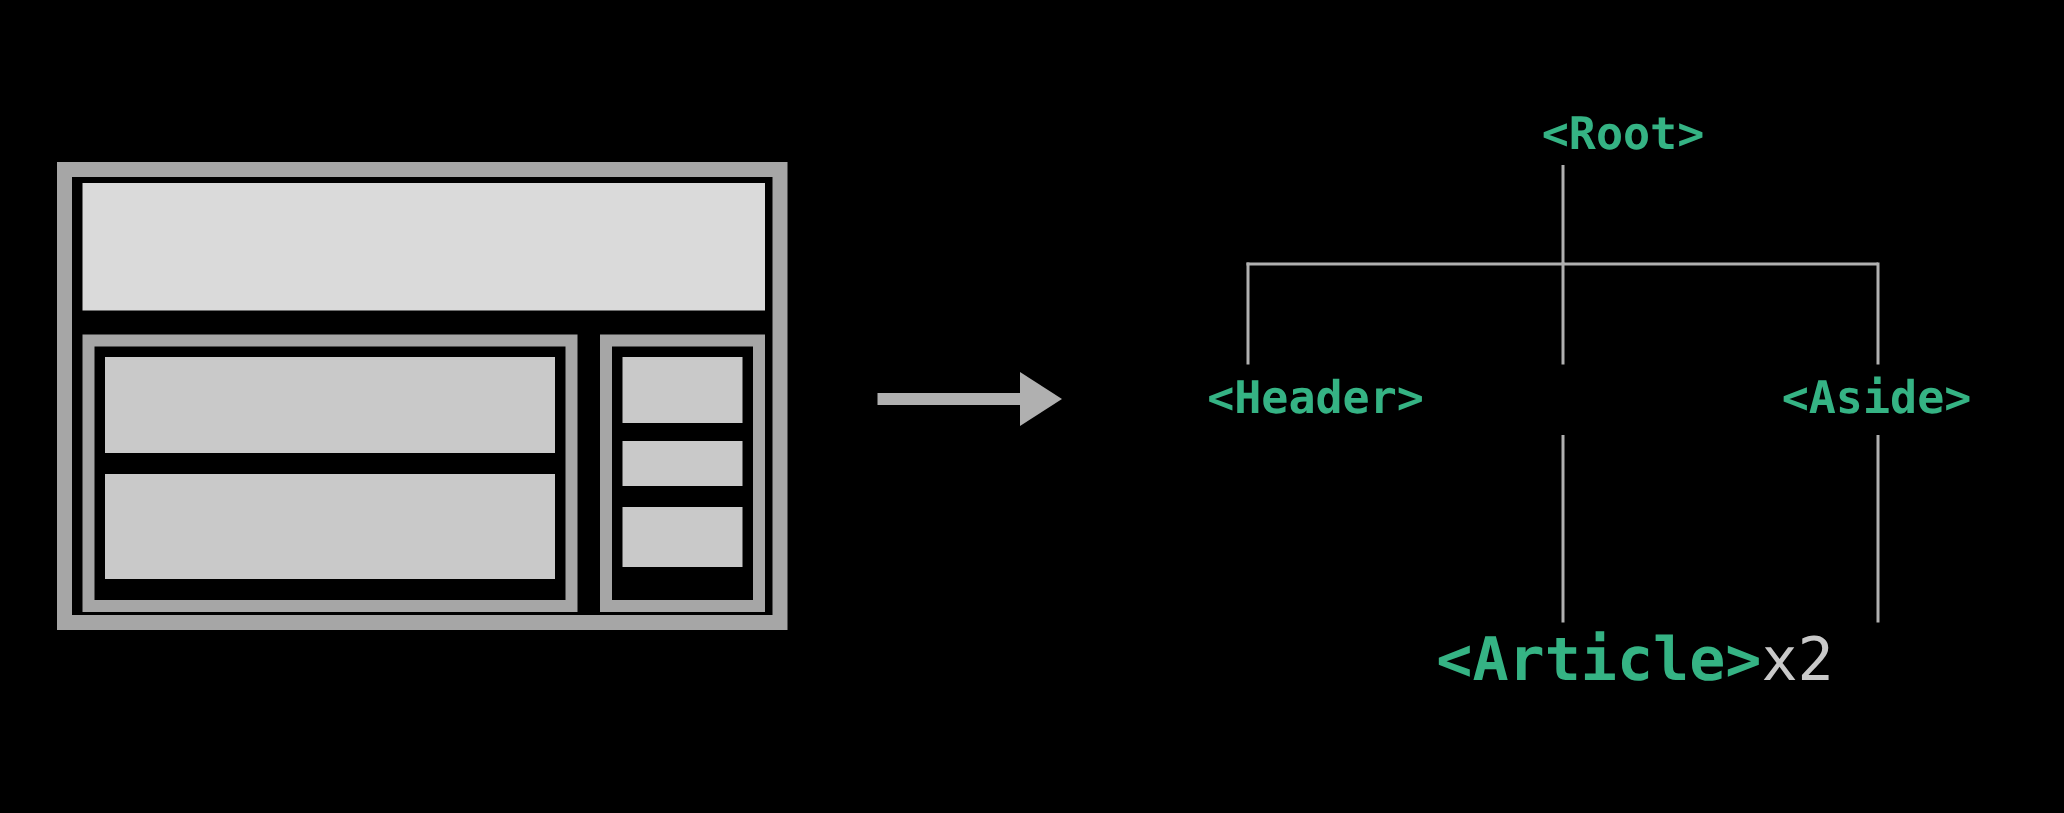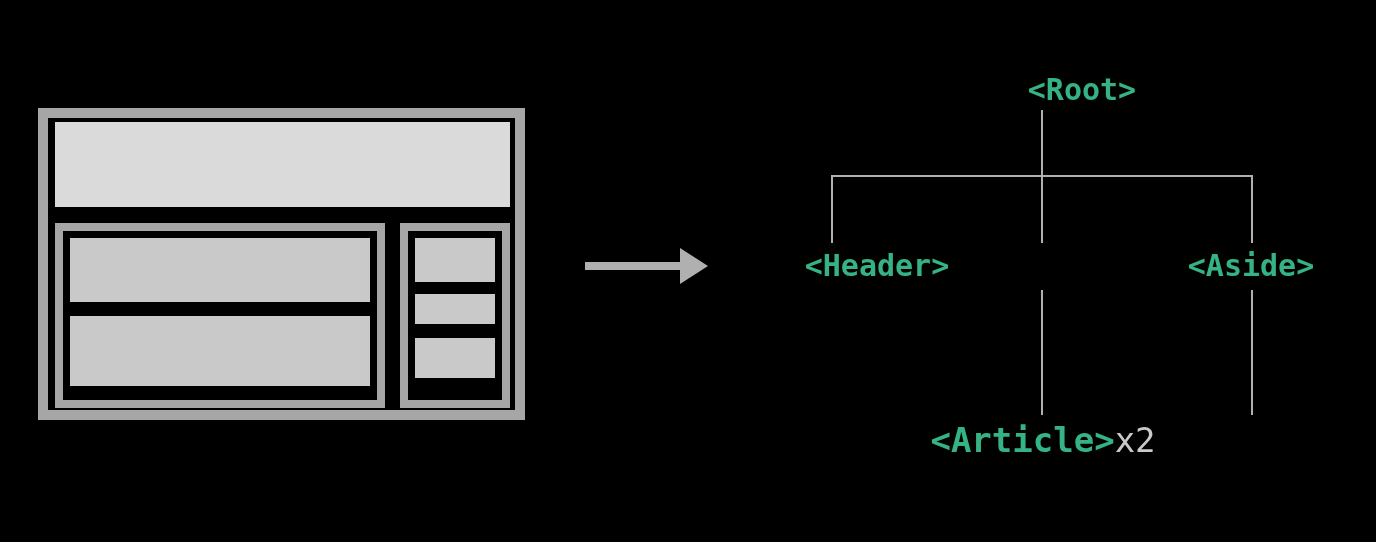--- a/index.html
+++ b/index.html
@@ -87,22 +87,23 @@
     color: #35b384;
     font-size: 30px;
     font-weight: bold;
     white-space: nowrap;
     line-height: 36px;
   }
   .leaf-row {
     position: absolute;
     transform: translateX(-50%);
     white-space: nowrap;
-    font-size: 34px;
+    font-size: 40px;
     line-height: 36px;
+    margin-left: 47px;
   }
   .leaf-row .leaf-tag {
     color: #35b384;
     font-weight: bold;
   }
   .leaf-row .leaf-count {
     color: #c9c9c9;
     font-weight: normal;
   }
   .tline {

